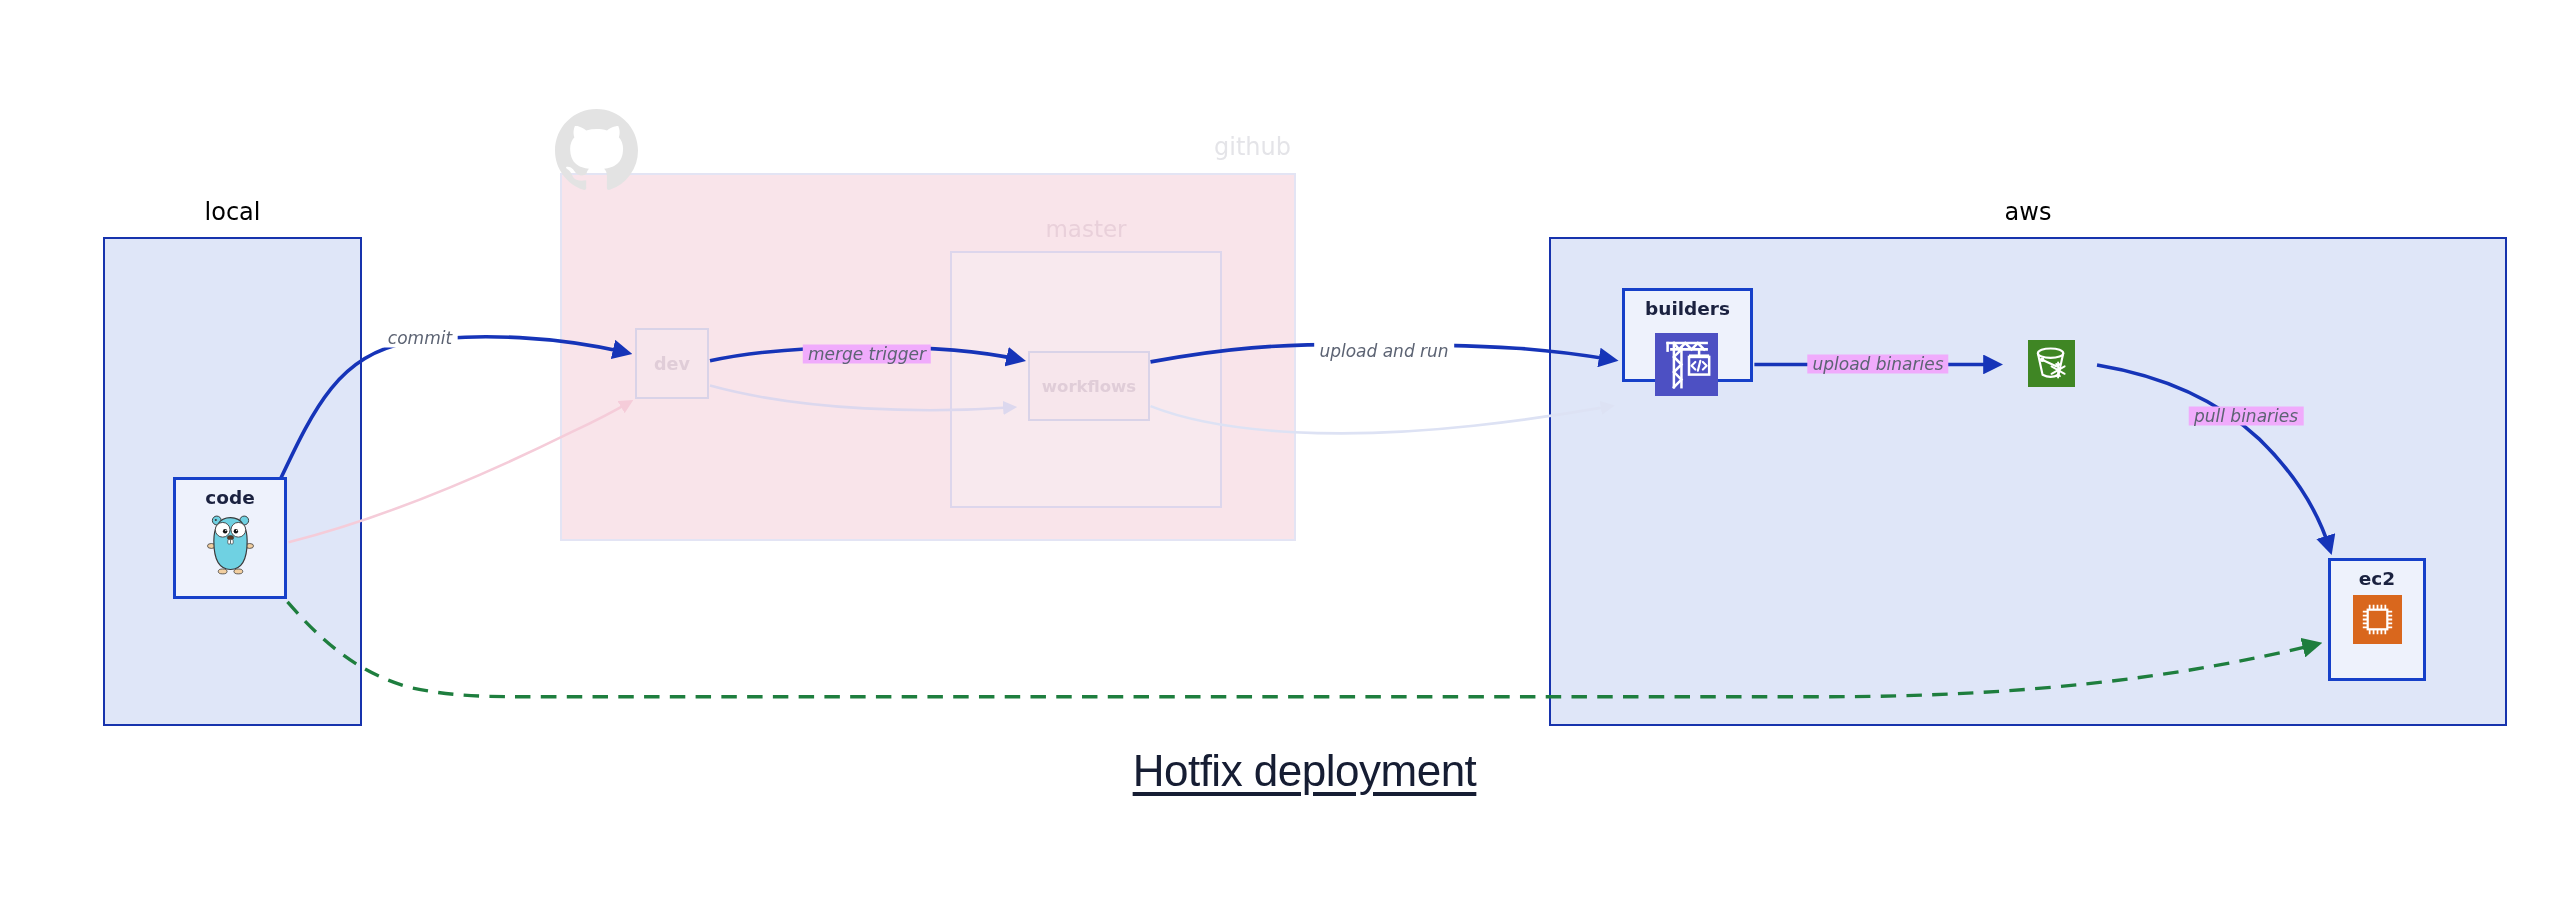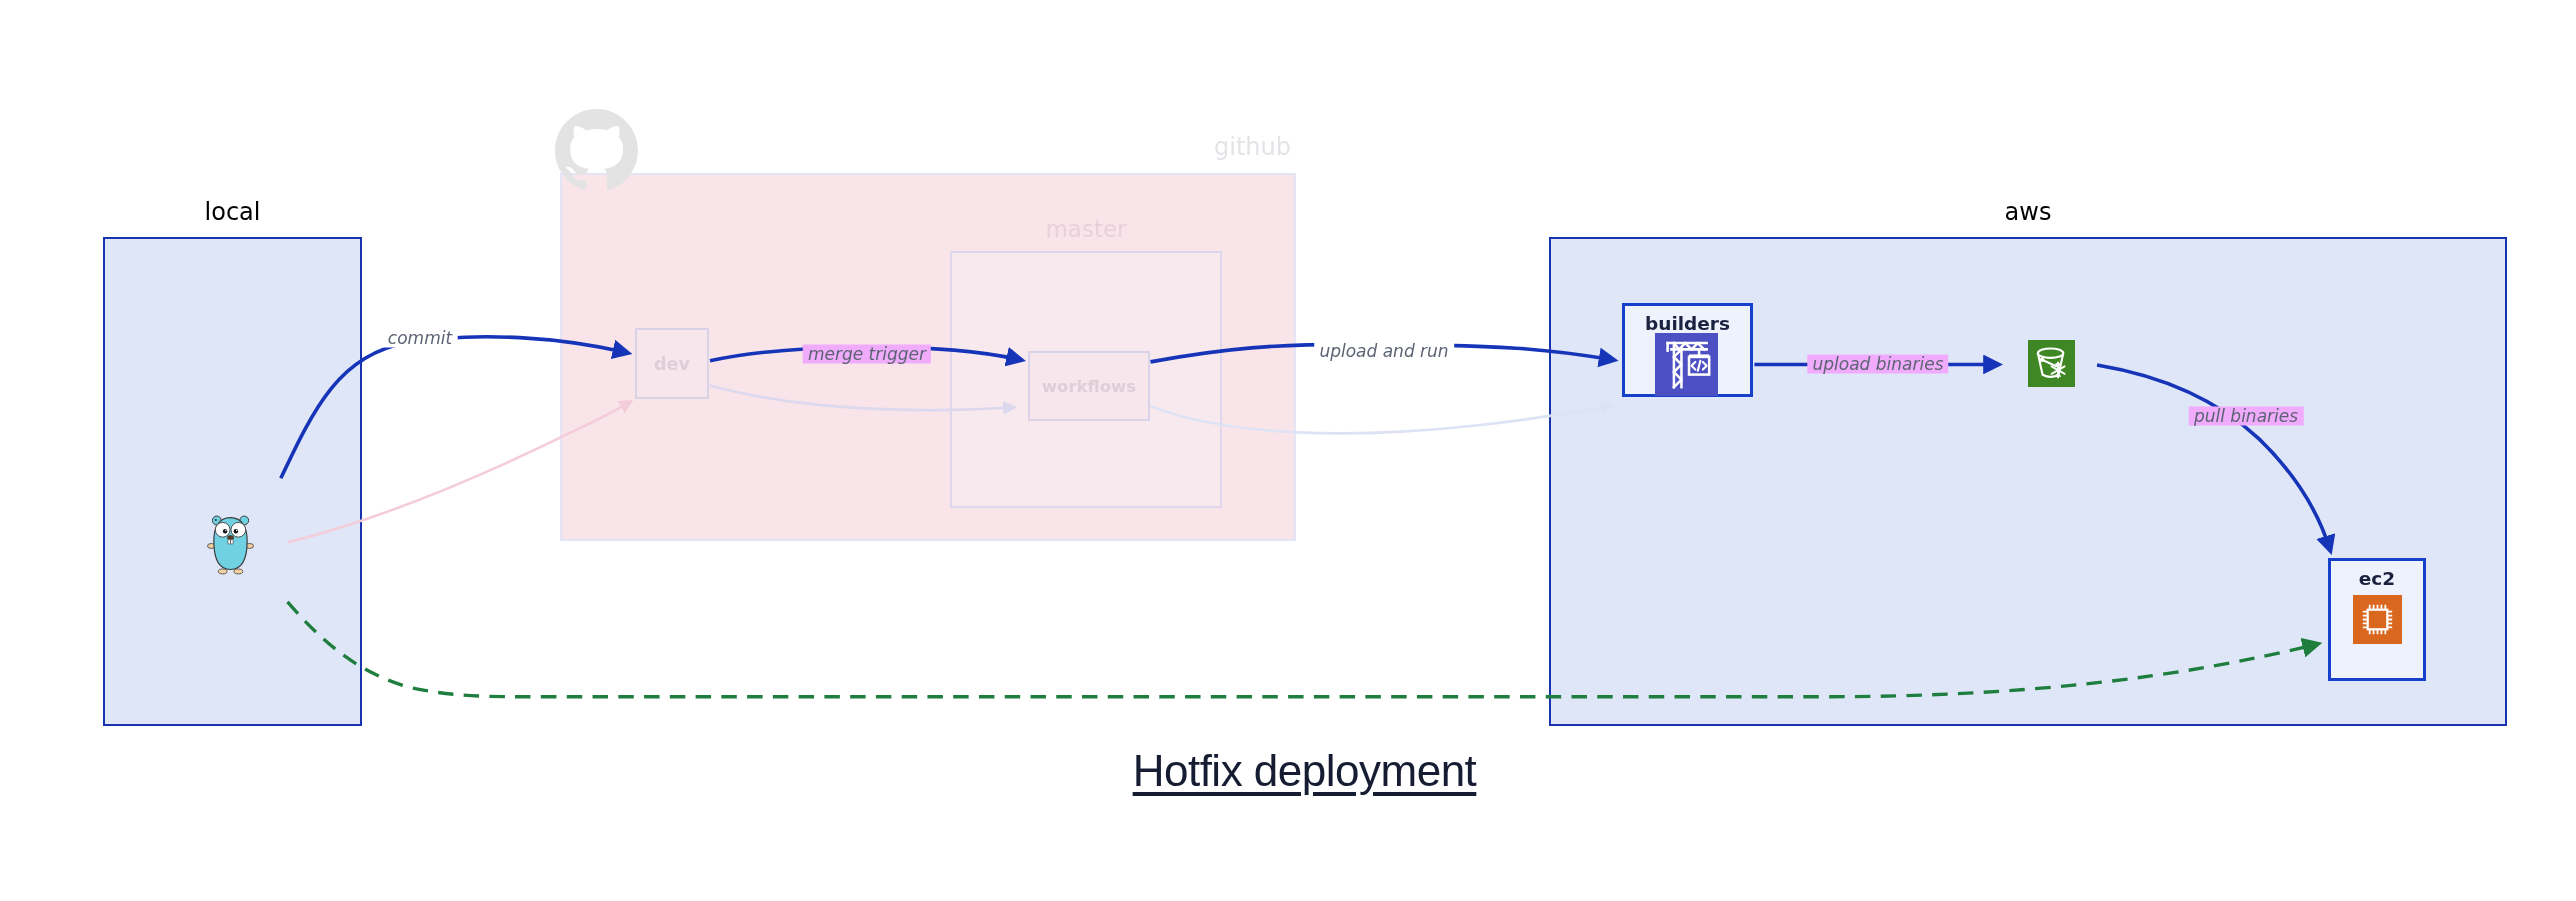--- a/index.html
+++ b/index.html
@@ -92,20 +92,23 @@
 
     <path d="M 558 1168 C 640 1262 706 1308 795 1334 C 880 1352 940 1352 1060 1352 L 3540 1352 C 3920 1352 4230 1316 4496 1250" fill="none" stroke="#1e7e3e" stroke-width="6.5" stroke-dasharray="30 20" marker-end="url(#mg)"></path>
   </svg>
 
   <div class="edge-label bg-white" style="left:420px;top:338px;">commit</div>
   <div class="edge-label bg-pink" style="left:867px;top:354px;">merge trigger</div>
   <div class="edge-label bg-white" style="left:1384px;top:351px;">upload and run</div>
   <div class="edge-label bg-lav" style="left:1878px;top:364px;">upload binaries</div>
   <div class="edge-label bg-lav" style="left:2246px;top:416px;">pull binaries</div>
 
+  <div class="node node-strong" style="left:173px;top:477px;width:114px;height:122px;">
+    <div class="node-title">code</div>
+  </div>
   <svg class="node-icon" style="left:206px;top:513px;" width="49" height="62" viewBox="0 0 100 124">
     <circle cx="22" cy="14" r="9" fill="#6fd1e2" stroke="#3a3a3a" stroke-width="2"></circle>
     <circle cx="78" cy="14" r="9" fill="#6fd1e2" stroke="#3a3a3a" stroke-width="2"></circle>
     <circle cx="20" cy="13" r="2.2" fill="#3a3a3a"></circle>
     <ellipse cx="11" cy="66" rx="8" ry="5" fill="#f2cfa0" stroke="#3a3a3a" stroke-width="1.6"></ellipse>
     <ellipse cx="89" cy="66" rx="8" ry="5" fill="#f2cfa0" stroke="#3a3a3a" stroke-width="1.6"></ellipse>
     <path d="M50 8 C 25 8 16 30 16 56 C 16 88 25 114 50 114 C 75 114 84 88 84 56 C 84 30 75 8 50 8 Z" fill="#6fd1e2" stroke="#3a3a3a" stroke-width="2.4"></path>
     <ellipse cx="34" cy="118" rx="9" ry="5" fill="#f2cfa0" stroke="#3a3a3a" stroke-width="1.6"></ellipse>
     <ellipse cx="66" cy="118" rx="9" ry="5" fill="#f2cfa0" stroke="#3a3a3a" stroke-width="1.6"></ellipse>
     <circle cx="34" cy="33" r="15" fill="#ffffff" stroke="#3a3a3a" stroke-width="1.8"></circle>
@@ -124,21 +127,21 @@
         <div class="node-title">dev</div>
       </div>
   </div>
 
   <div class="node node-faded" style="left:1028px;top:351px;width:122px;height:70px;">
     <div class="v-center">
         <div class="node-title" style="font-size:16.5px;">workflows</div>
       </div>
   </div>
 
-  <div class="node node-strong" style="left:1622px;top:303px;width:131px;height:94px;">
+  <div class="node node-strong" style="left:1622px;top:288px;width:131px;height:94px;">
     <div class="node-title">builders</div>
   </div>
   <svg class="node-icon" style="left:1655px;top:333px;" width="63" height="63" viewBox="0 0 100 100">
     <rect x="0" y="0" width="100" height="100" fill="#4d50c3"></rect>
     <g stroke="#ffffff" stroke-width="4" fill="none" stroke-linecap="square">
       <line x1="30" y1="16" x2="30" y2="86"></line>
       <line x1="42" y1="24" x2="42" y2="86"></line>
       <path d="M30 86 L42 74 L30 62 L42 50 L30 38 L42 26"></path>
       <line x1="20" y1="16" x2="82" y2="16"></line>
       <line x1="26" y1="26" x2="82" y2="26"></line>

